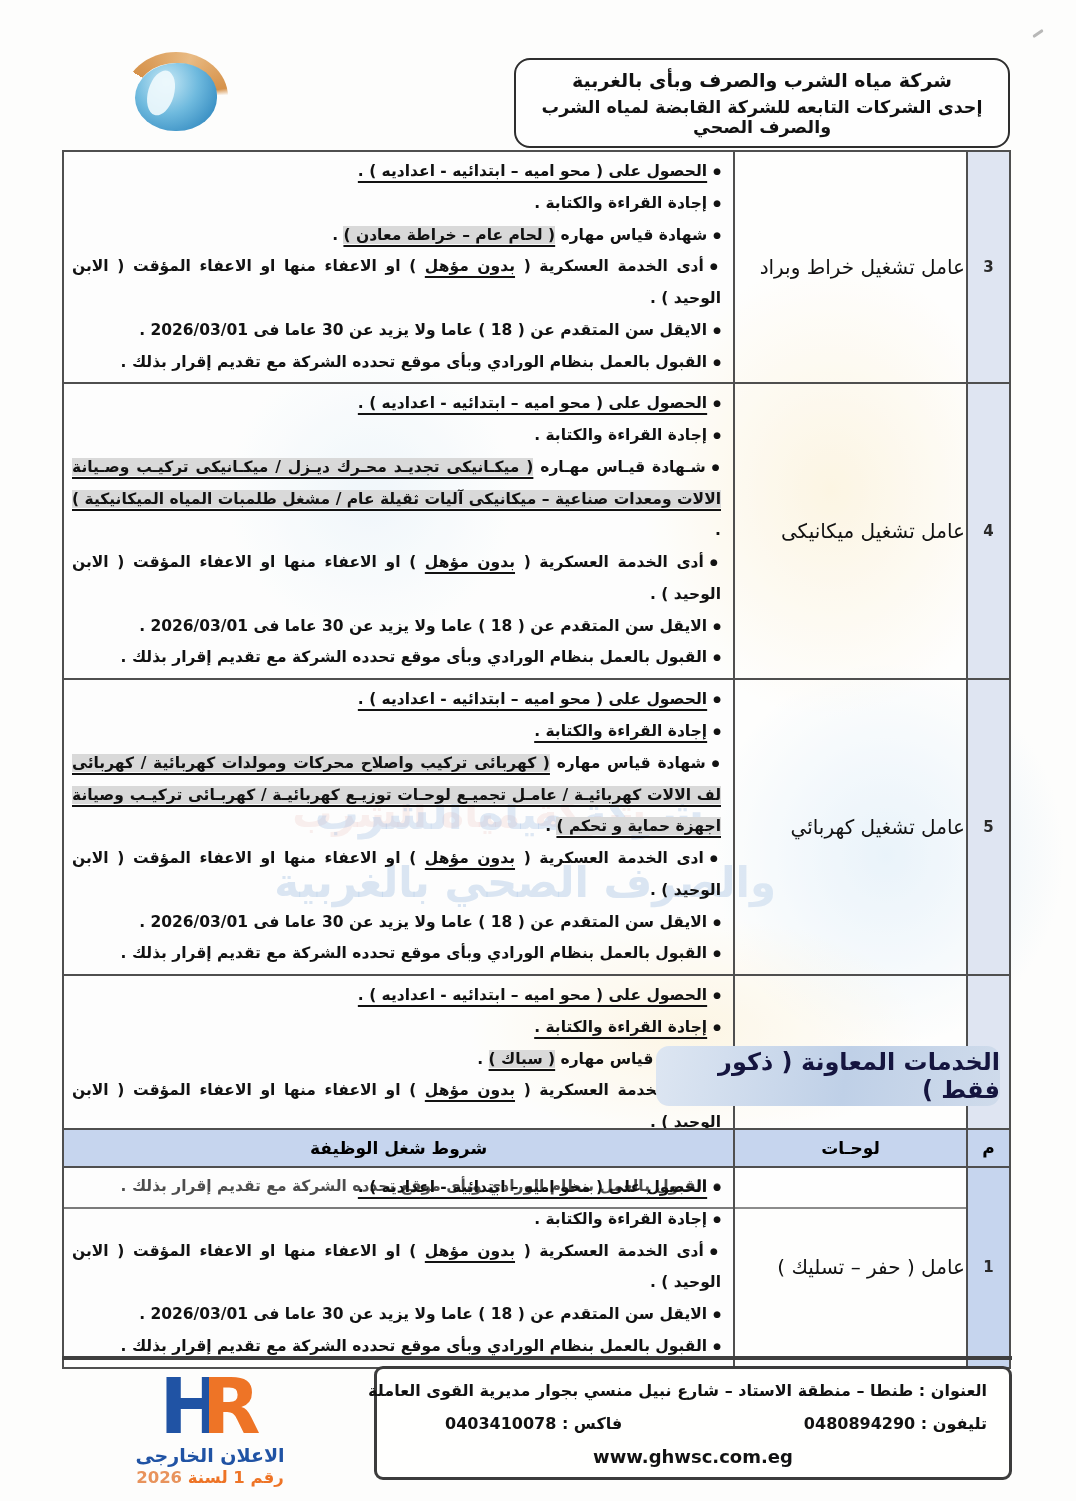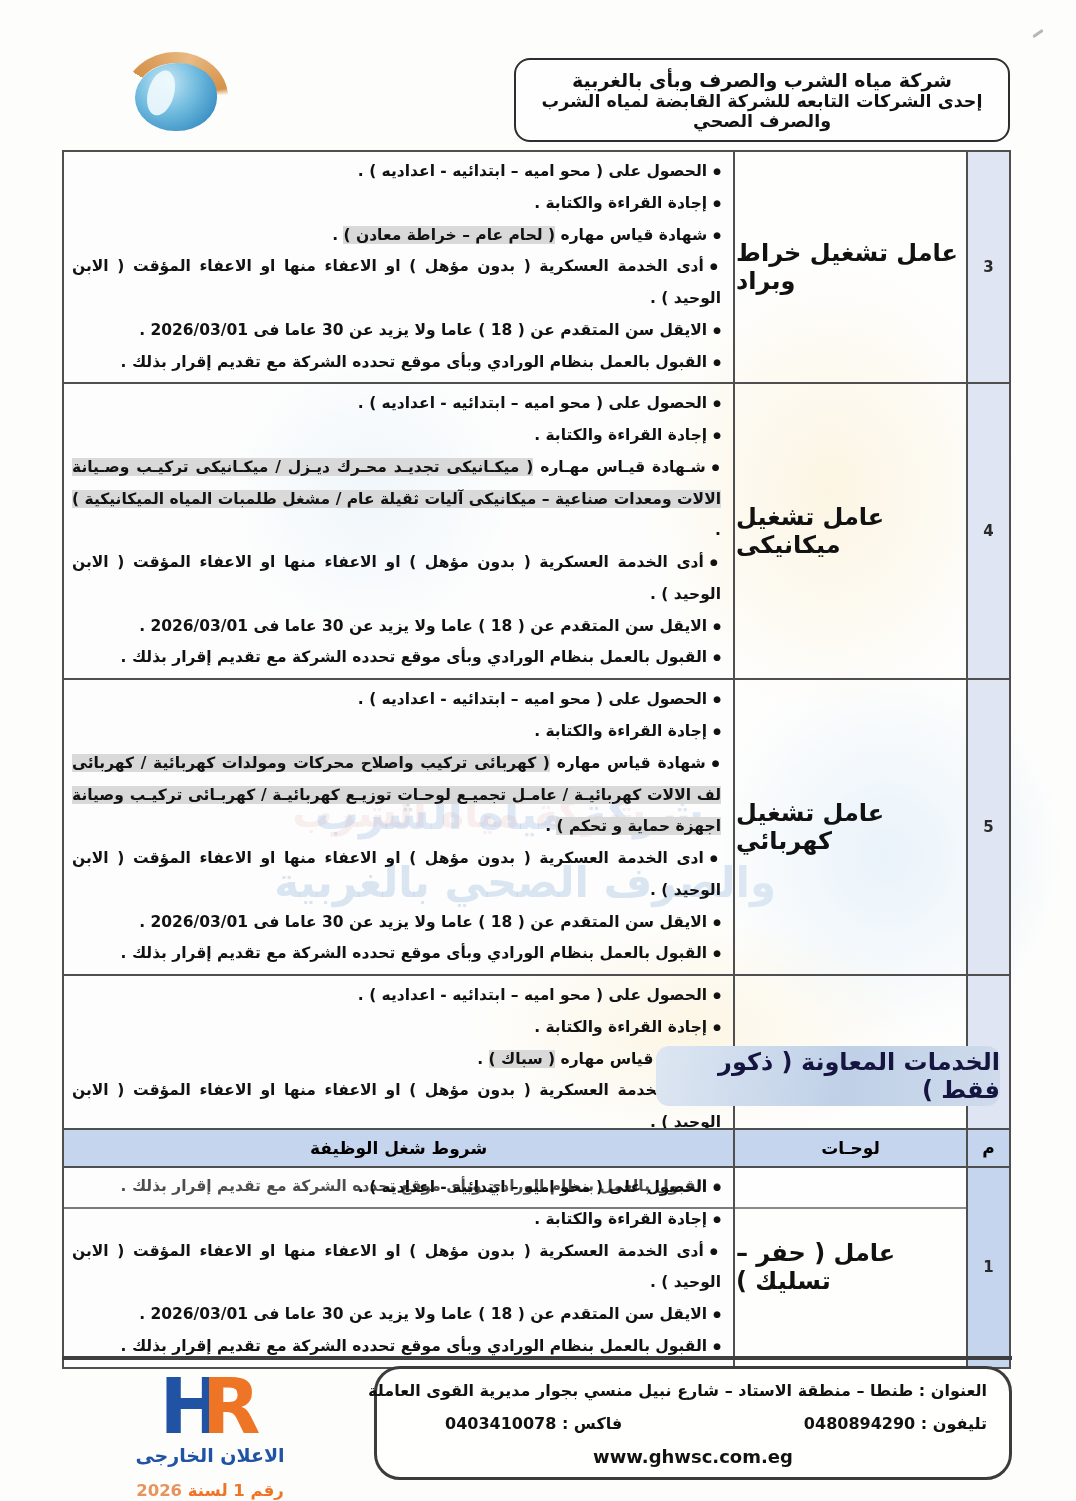--- a/index.html
+++ b/index.html
@@ -39,33 +39,33 @@
   .logo .drop{position:absolute;inset:13px 19px;border-radius:52% 48% 50% 50%;
     background:radial-gradient(circle at 38% 28%,#c8e9f6 0%,#6fbade 45%,#1d78b5 100%)}
   .logo .drop::after{content:"";position:absolute;left:16%;top:10%;width:32%;height:68%;
     background:rgba(240,250,253,.9);border-radius:50%;transform:rotate(16deg)}
   .header-box{
     position:absolute;right:66px;top:58px;width:496px;min-height:80px;z-index:1;
     border:2px solid #2e2e2e;border-radius:16px;padding:9px 14px;
     display:flex;flex-direction:column;justify-content:center;text-align:center;background:rgba(255,255,255,.6)
   }
   .header-box .h1{font-size:19px;font-weight:bold}
-  .header-box .h2{font-size:17.5px;font-weight:bold;margin-top:0}
+  .header-box .h2{font-size:17.5px;font-weight:bold;margin-top:6px}
   
   table.jobs{position:absolute;border-collapse:collapse;table-layout:fixed;z-index:1;background:transparent}
   #jobs-table{top:150px;left:62px;width:949px}
   #services-table{top:1128px;left:62px;width:949px}
   table.jobs td,table.jobs th{border:2px solid var(--table-border);vertical-align:middle}
   td.numcell{background:var(--num-col-bg);text-align:center;font-weight:bold;font-size:15px;color:#2a2a2a}
   #services-table td.numcell{background:var(--hdr-bg)}
-  td.titlecell{text-align:left;font-weight:bold;font-size:24px;background:rgba(255,255,255,.35)}
+  td.titlecell{text-align:right;font-weight:normal;font-size:20px;background:rgba(255,255,255,.35)}
   td.reqcell{padding:4px 12px 4px 8px;background:rgba(255,255,255,.25)}
   .req-line{font-weight:bold;font-size:15.5px;line-height:2.05;text-align:justify}
   .bullet{font-size:9px;margin-left:6px;vertical-align:2px}
-  .u{text-decoration-thickness:1.5px;text-underline-offset:5px}
+  .u{text-decoration:underline;text-decoration-thickness:1.5px;text-underline-offset:5px}
   .hl{background:var(--highlight)}
   #jobs-table tr:nth-child(1){height:198px}
   #jobs-table tr:nth-child(2){height:230px}
   #jobs-table tr:nth-child(3){height:264px}
   #jobs-table tr:nth-child(4){height:196px}
   #services-table thead tr{height:38px}
   #services-table tbody tr{height:164px}
   #services-table th{background:var(--hdr-bg);font-size:17px;font-weight:bold;text-align:center;color:#000000}
   
   .band{
@@ -74,26 +74,26 @@
     display:flex;align-items:center;justify-content:center;
     font-size:24px;font-weight:bold;color:#15153f;border-radius:13px
   }
   
   .footer-rule{position:absolute;top:1356px;left:62px;width:950px;height:4px;background:#3f3f3f;z-index:1}
   .hr-logo{position:absolute;left:96px;top:1372px;width:228px;text-align:center;z-index:1}
   .hr-letters{direction:ltr;font-weight:bold;font-size:76px;line-height:.92;letter-spacing:-.28em;padding-right:.28em}
   .hr-letters .hh{color:var(--accent-blue)}
   .hr-letters .rr{color:var(--accent-orange)}
   .hr-badge{color:var(--accent-blue);font-weight:bold;font-size:19px;margin-top:2px}
-  .hr-sub{margin-top:15px;font-size:16.5px;font-weight:bold}
+  .hr-sub{margin-top:2px;font-size:16.5px;font-weight:bold}
   .hr-sub .num-label{color:var(--accent-orange)}
   .hr-sub .year{color:#e8935c}
   .addr-box{
     position:absolute;left:374px;top:1366px;width:638px;height:114px;z-index:1;
-    border:3px solid #3c3c3c;border-radius:26px;padding:12px 22px 10px;
+    border:3px solid #3c3c3c;border-radius:9px;padding:12px 22px 10px;
     display:flex;flex-direction:column;justify-content:space-between;background:rgba(255,255,255,.7)
   }
   .a1{font-size:16px;font-weight:bold;text-align:center;white-space:nowrap}
   .a2{display:flex;justify-content:space-between;font-size:16px;font-weight:bold;padding-left:46px}
   .a3{text-align:center;font-size:18px;font-weight:bold;direction:ltr}
 </style>
 </head>
 <body>
 
 <div class="page">

